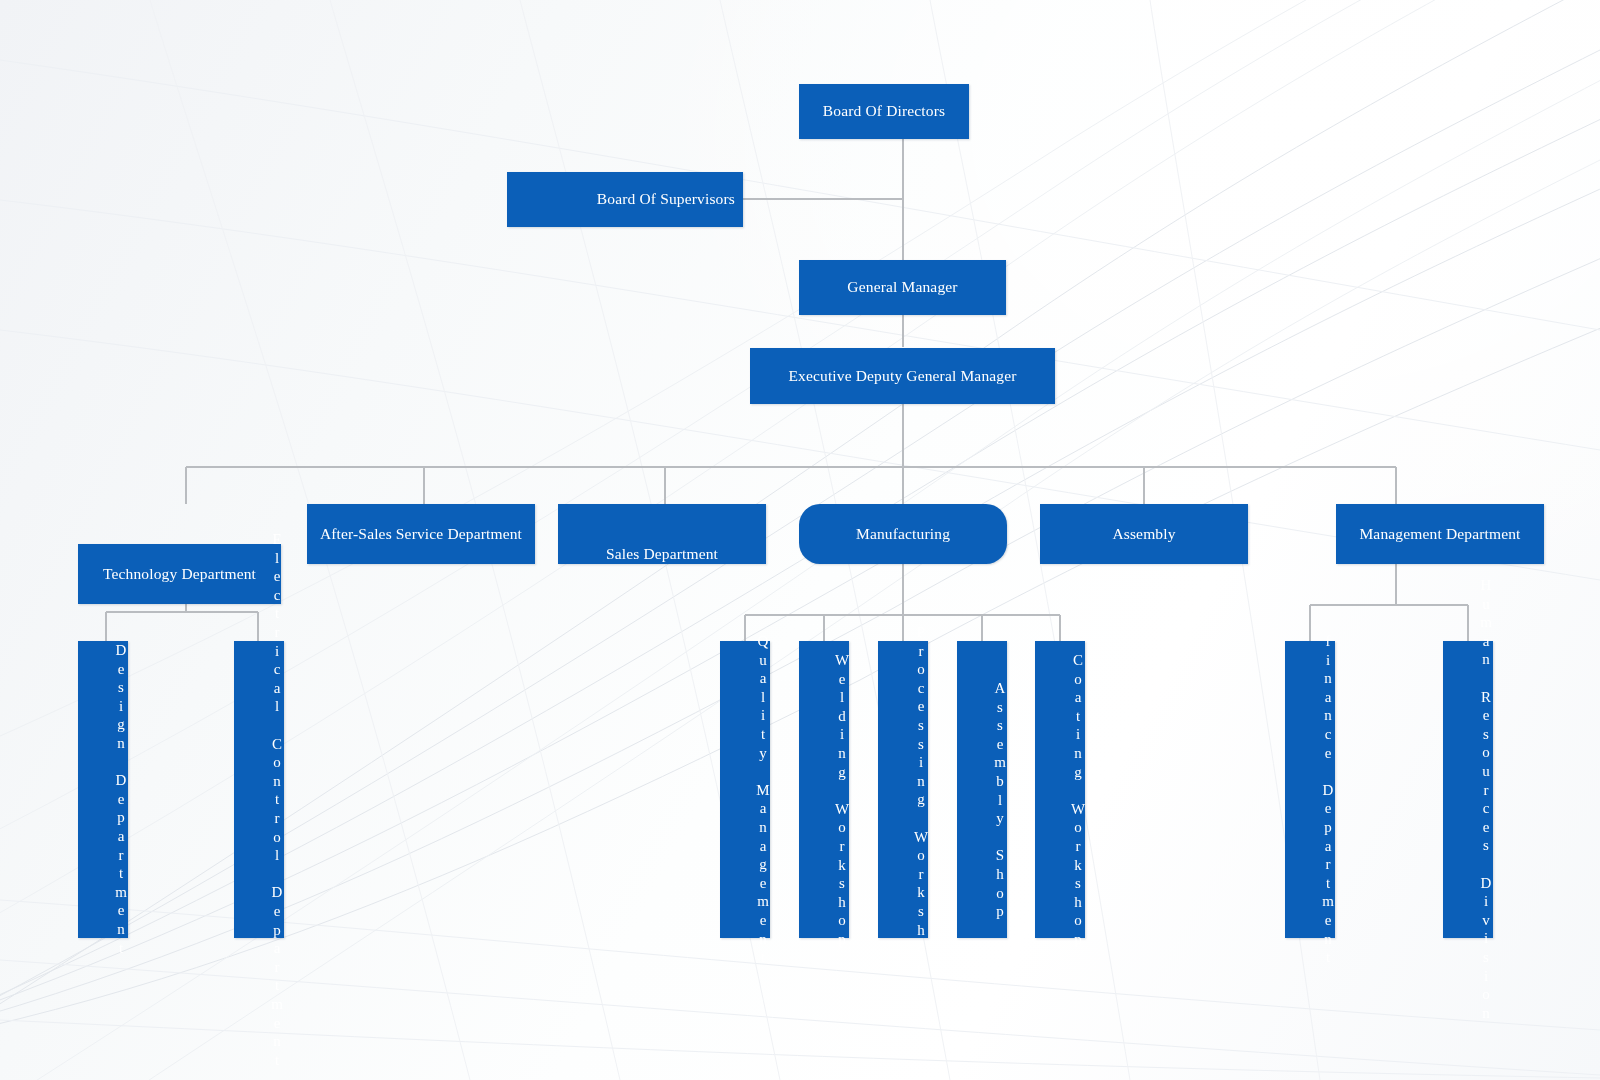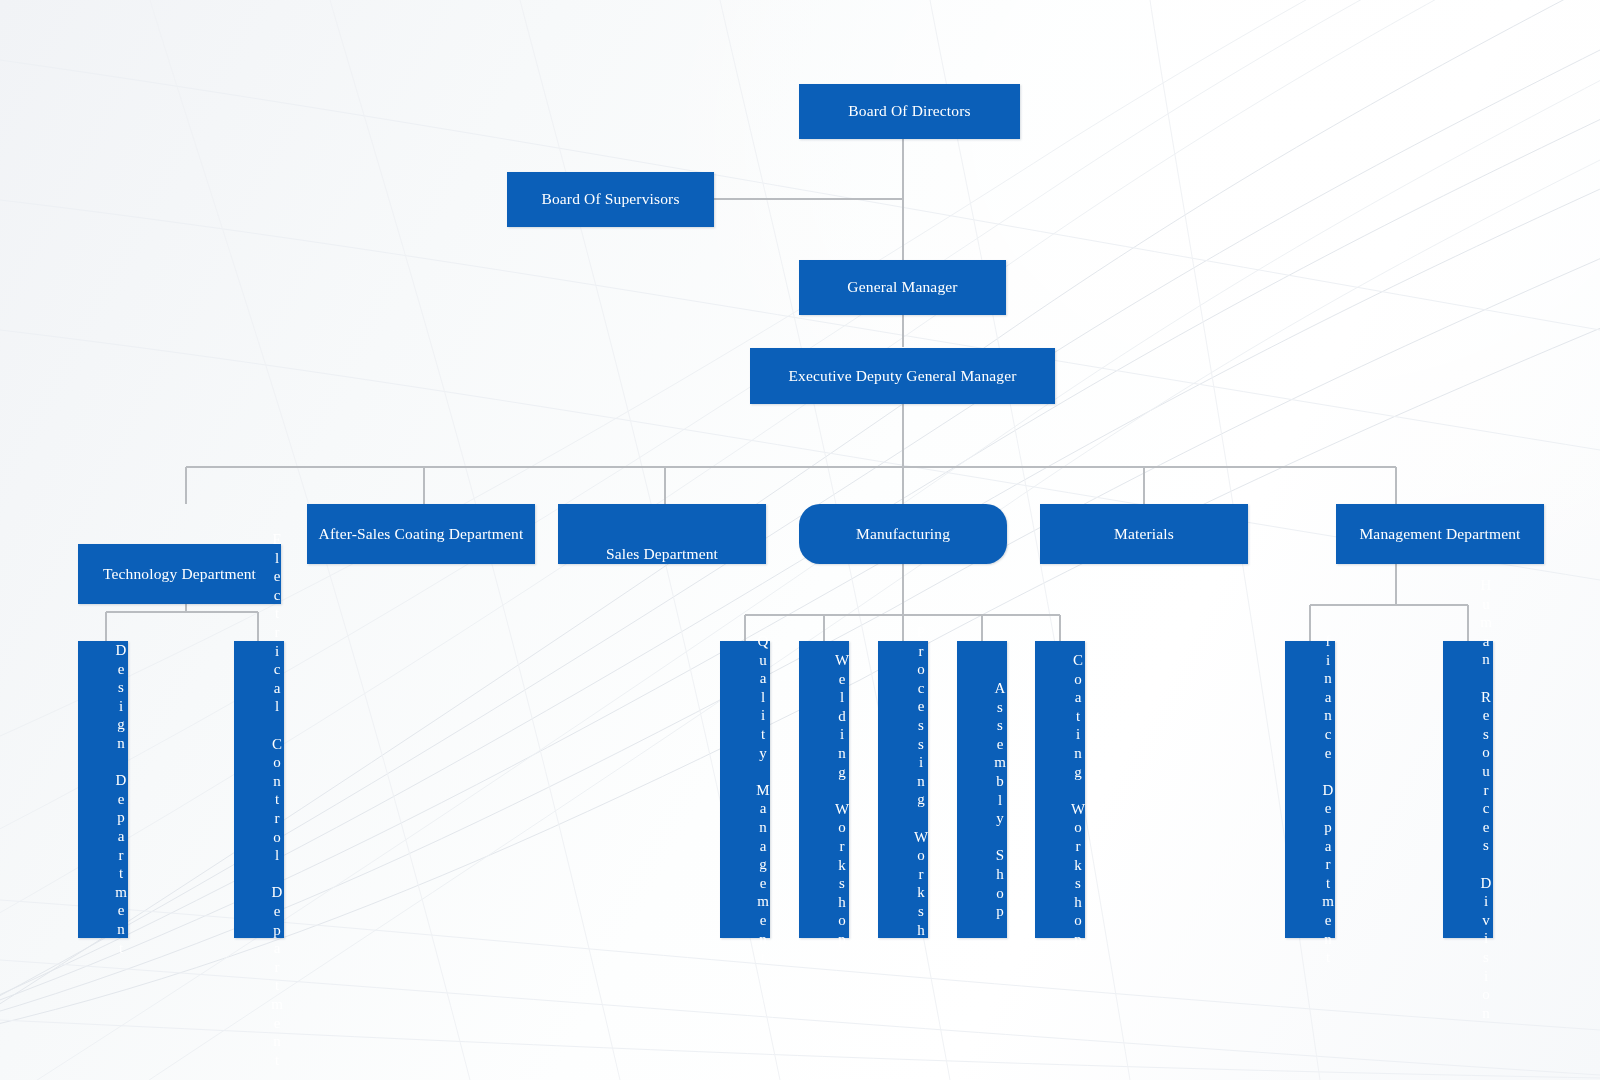--- a/index.html
+++ b/index.html
@@ -163,54 +163,54 @@
       <line x1="1060" y1="615" x2="1060" y2="641"></line>
 
       <line x1="1396" y1="564" x2="1396" y2="605"></line>
       <line x1="1310" y1="605" x2="1468" y2="605"></line>
       <line x1="1310" y1="605" x2="1310" y2="641"></line>
       <line x1="1468" y1="605" x2="1468" y2="641"></line>
 
     </g>
   </svg>
 
-  <div class="node horizontal" style="left:799px; top:84px; width:221px; height:55px;">
+  <div class="node horizontal" style="left:799px; top:84px; width:170px; height:55px;">
     <span>Board Of Directors</span>
   </div>
 
-  <div class="node horizontal" style="left:507px; top:172px; width:207px; height:55px;">
+  <div class="node horizontal" style="left:507px; top:172px; width:236px; height:55px;justify-content:flex-end;">
     <span>Board Of Supervisors</span>
   </div>
 
   <div class="node horizontal" style="left:799px; top:260px; width:207px; height:55px;">
     <span>General Manager</span>
   </div>
 
   <div class="node horizontal" style="left:750px; top:348px; width:305px; height:56px;">
     <span>Executive Deputy General Manager</span>
   </div>
 
   <div class="node horizontal" style="left:78px; top:504px; width:203px; height:60px;margin-top:40px;">
     <span>Technology Department</span>
   </div>
 
   <div class="node horizontal" style="left:307px; top:504px; width:228px; height:60px;">
-    <span>After-Sales Coating Department</span>
+    <span>After-Sales Service Department</span>
   </div>
 
   <div class="node horizontal" style="left:558px; top:504px; width:208px; height:60px;align-items:flex-end;">
     <span>Sales Department</span>
   </div>
 
   <div class="node horizontal" style="left:799px; top:504px; width:208px; height:60px;border-radius:21px;">
     <span>Manufacturing</span>
   </div>
 
   <div class="node horizontal" style="left:1040px; top:504px; width:208px; height:60px;">
-    <span>Materials</span>
+    <span>Assembly</span>
   </div>
 
   <div class="node horizontal" style="left:1336px; top:504px; width:208px; height:60px;">
     <span>Management Department</span>
   </div>
 
   <div class="node vertical" style="left:78px; top:641px; width:50px; height:297px;">
     <span class="vlabel">Design Department</span>
   </div>
 

